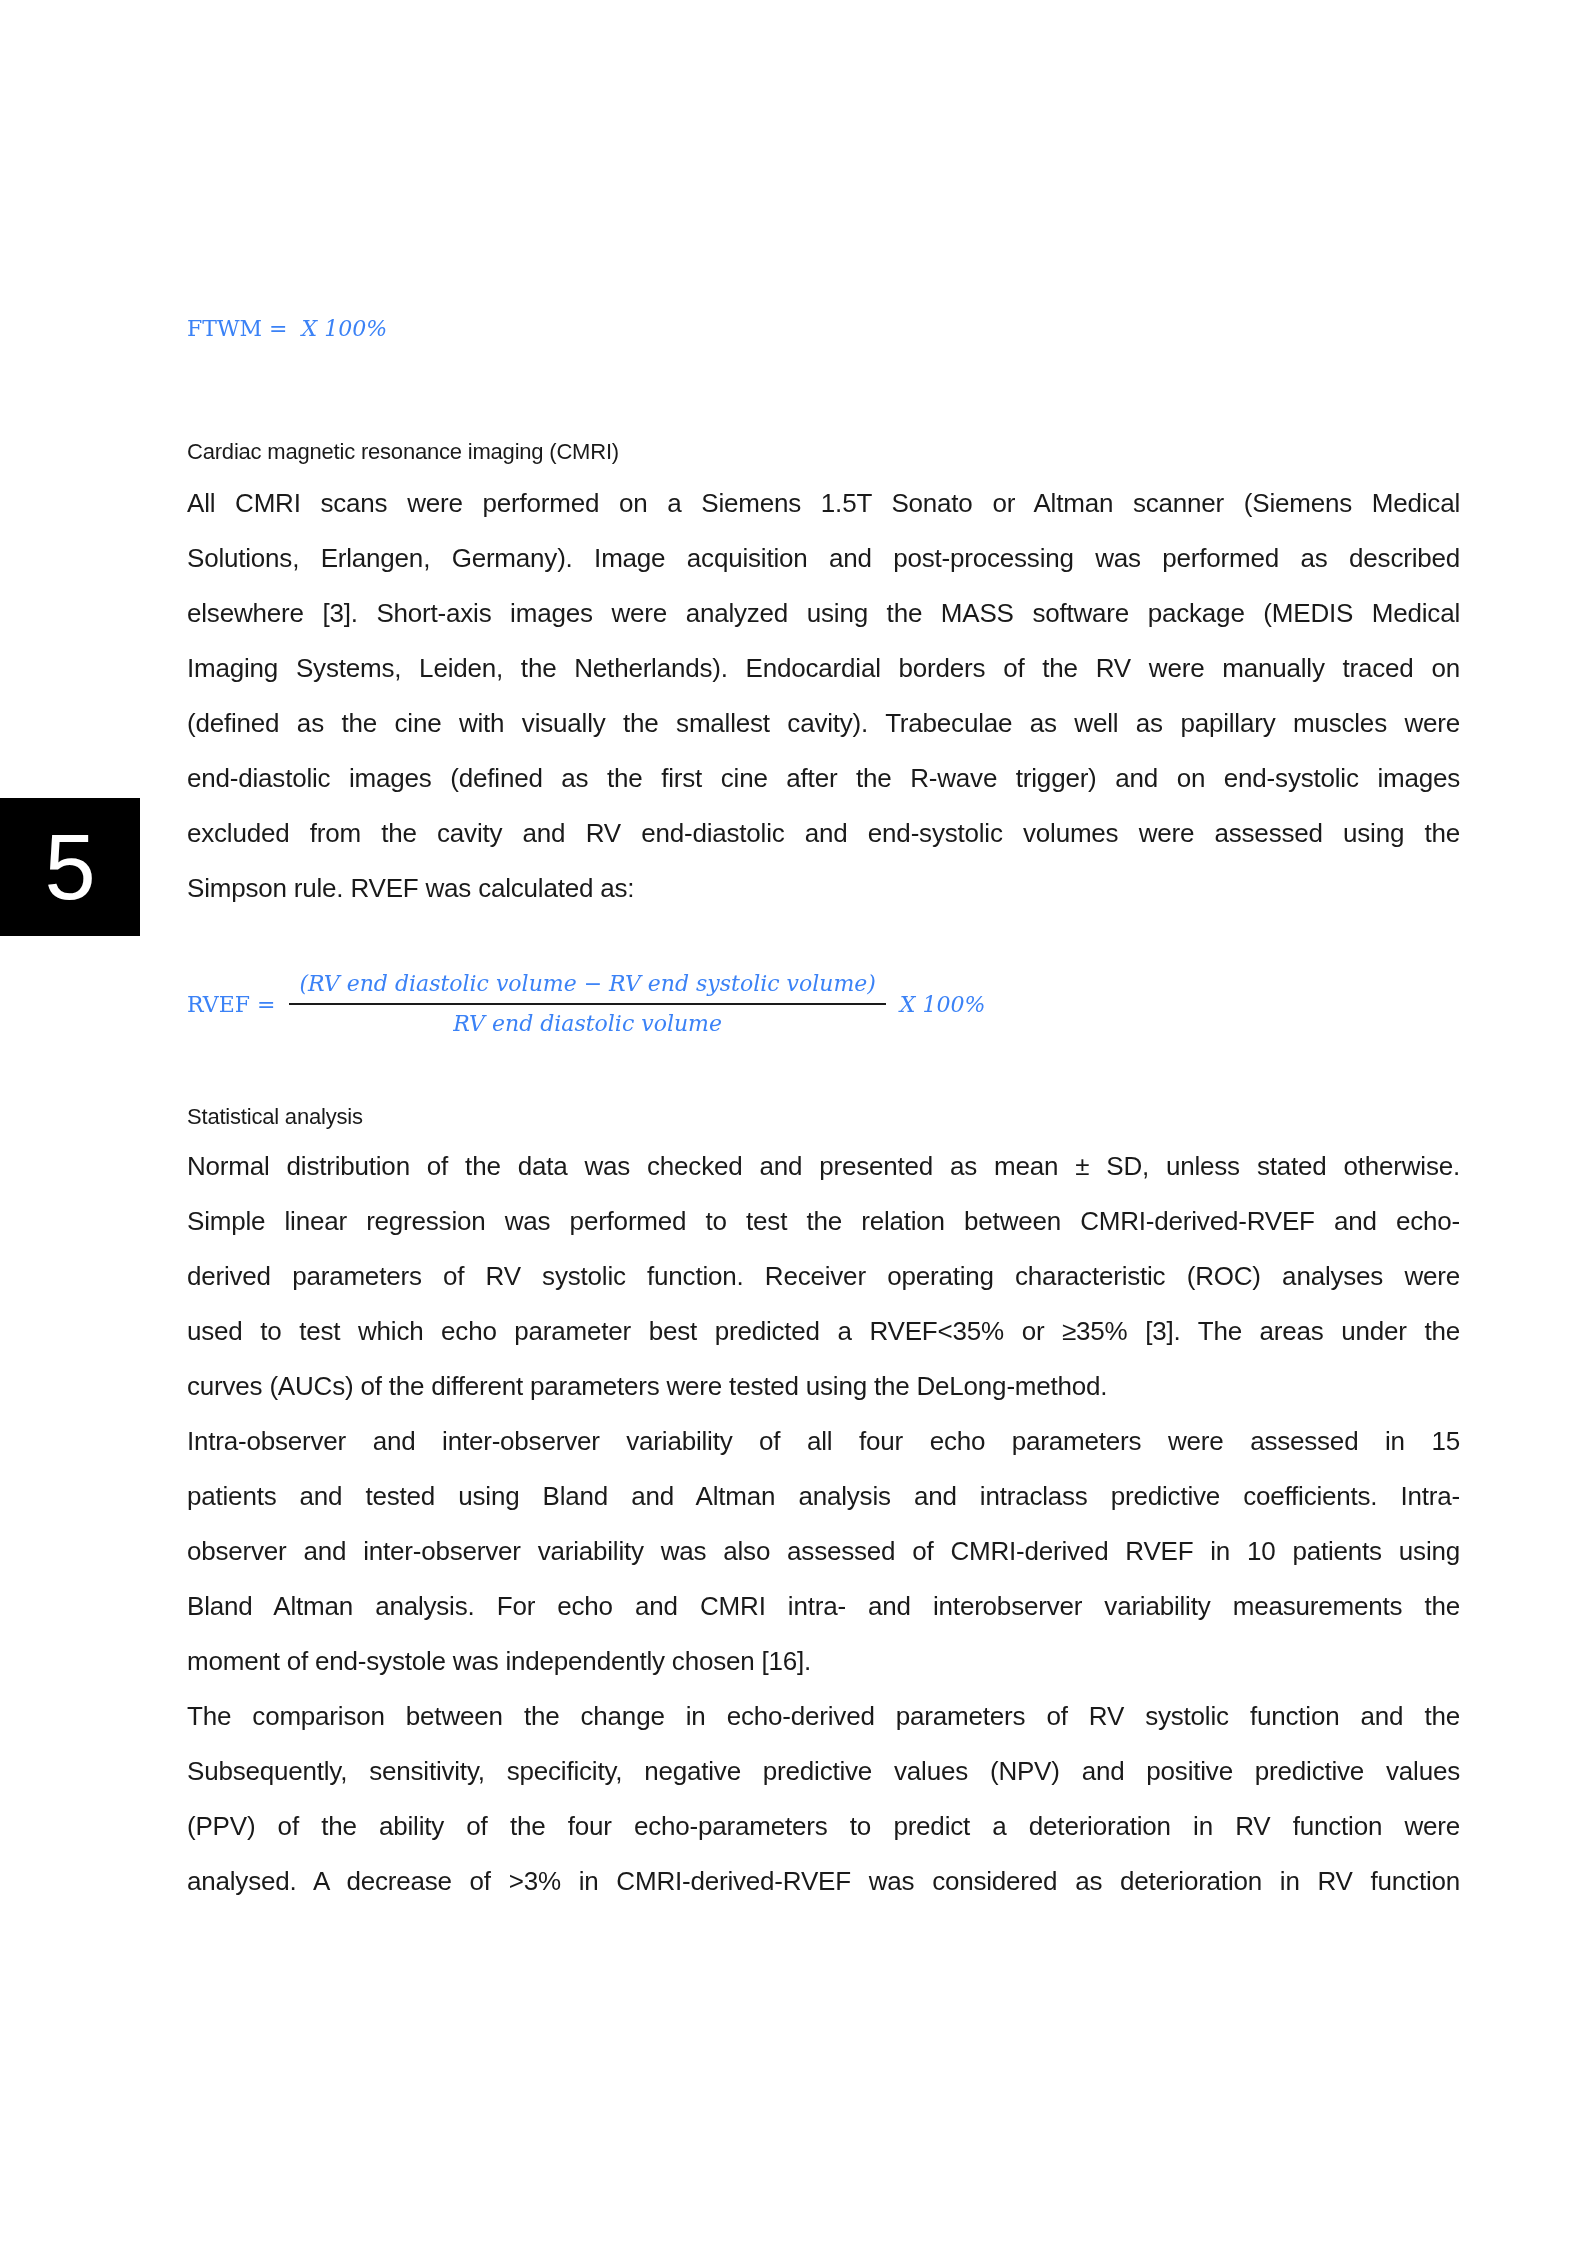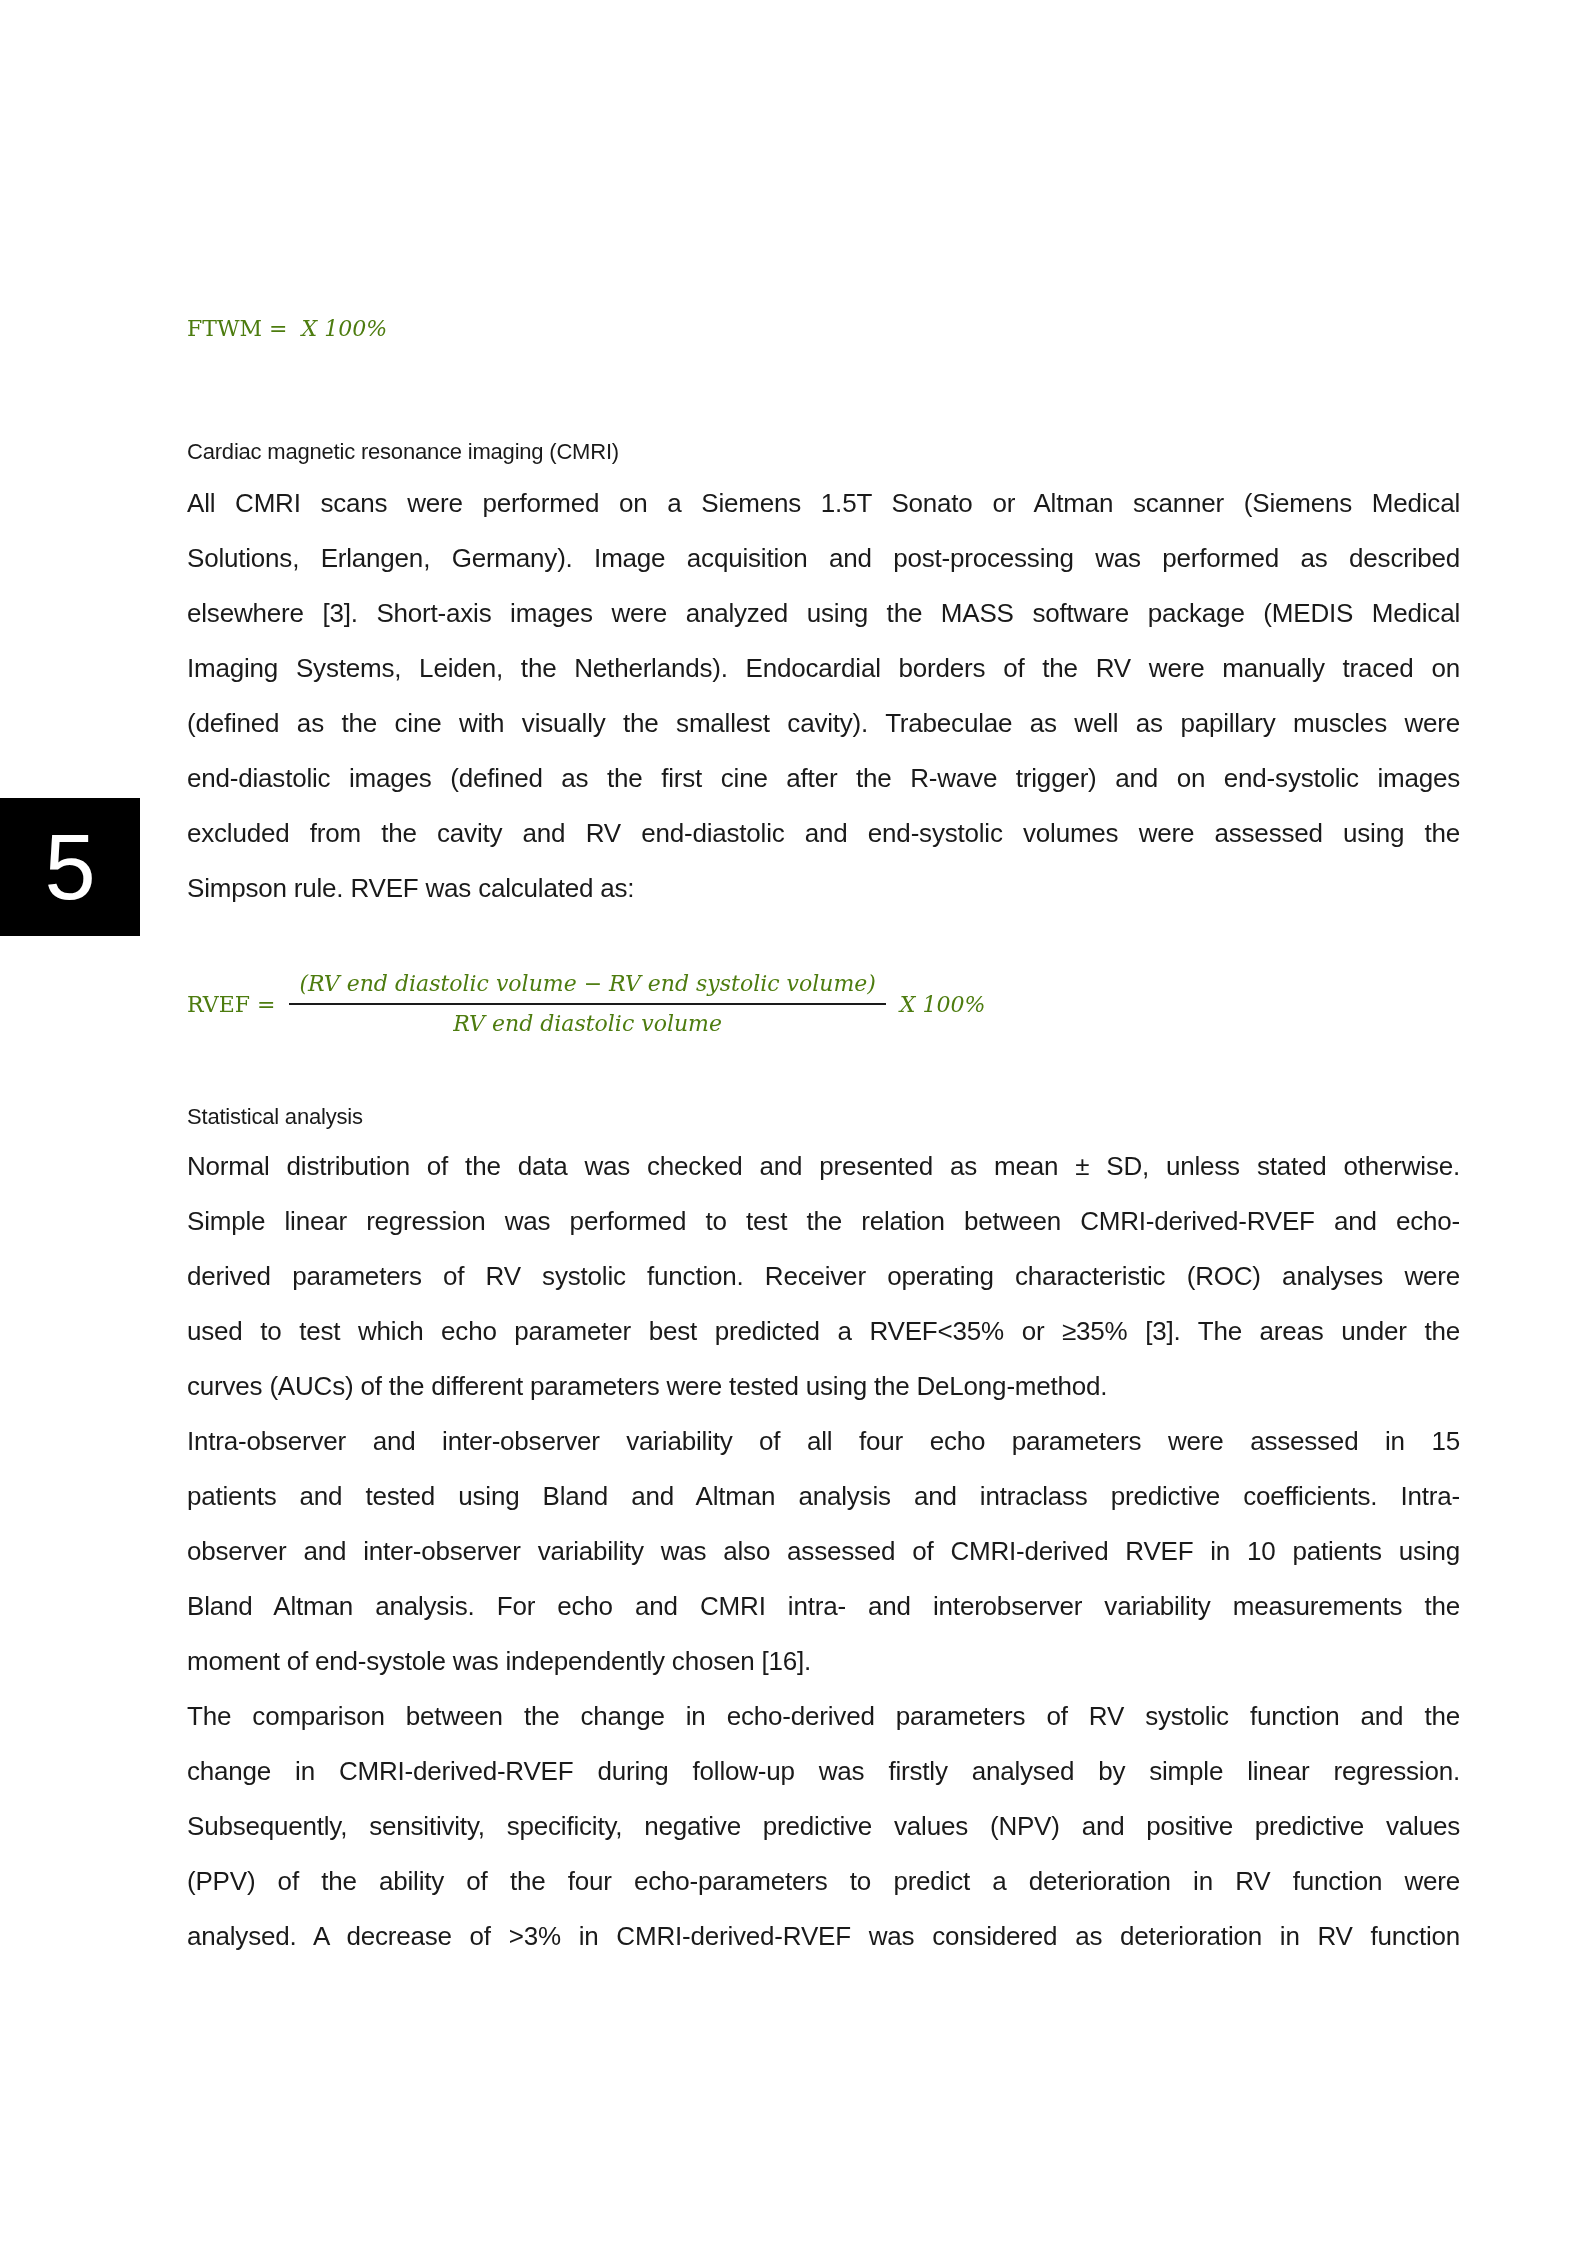--- a/index.html
+++ b/index.html
@@ -32,21 +32,21 @@
 
   
   .formula {
     position: absolute;
     left: 187px;
     display: flex;
     align-items: center;
     gap: 14px;
     font-family: "DejaVu Serif", serif;
     font-size: 22px;
-    color: #4d7c0f;
+    color: #3b82f6;
     white-space: nowrap;
   }
   .formula-ftwm { top: 316px; }
   .formula-rvef { top: 967px; }
   .frac { display: inline-flex; flex-direction: column; text-align: center; }
   .frac .num {
     font-style: italic;
     line-height: 34px;
     padding: 0 10px 2px 10px;
     border-bottom: 2px solid #1a1a1a;
@@ -131,19 +131,18 @@
     <div class="line">Simple linear regression was performed to test the relation between CMRI-derived-RVEF and echo-</div>
     <div class="line">derived parameters of RV systolic function. Receiver operating characteristic (ROC) analyses were</div>
     <div class="line">used to test which echo parameter best predicted a RVEF&lt;35% or ≥35% [3]. The areas under the</div>
     <div class="line pend">curves (AUCs) of the different parameters were tested using the DeLong-method.</div>
     <div class="line">Intra-observer and inter-observer variability of all four echo parameters were assessed in 15</div>
     <div class="line">patients and tested using Bland and Altman analysis and intraclass predictive coefficients. Intra-</div>
     <div class="line">observer and inter-observer variability was also assessed of CMRI-derived RVEF in 10 patients using</div>
     <div class="line">Bland Altman analysis. For echo and CMRI intra- and interobserver variability measurements the</div>
     <div class="line pend">moment of end-systole was independently chosen [16].</div>
     <div class="line">The comparison between the change in echo-derived parameters of RV systolic function and the</div>
-    <div class="line">change in CMRI-derived-RVEF during follow-up was firstly analysed by simple linear regression.</div>
     <div class="line">Subsequently, sensitivity, specificity, negative predictive values (NPV) and positive predictive values</div>
     <div class="line">(PPV) of the ability of the four echo-parameters to predict a deterioration in RV function were</div>
     <div class="line">analysed. A decrease of &gt;3% in CMRI-derived-RVEF was considered as deterioration in RV function</div>
   </div>
 
 </div>
 
 </body></html>

